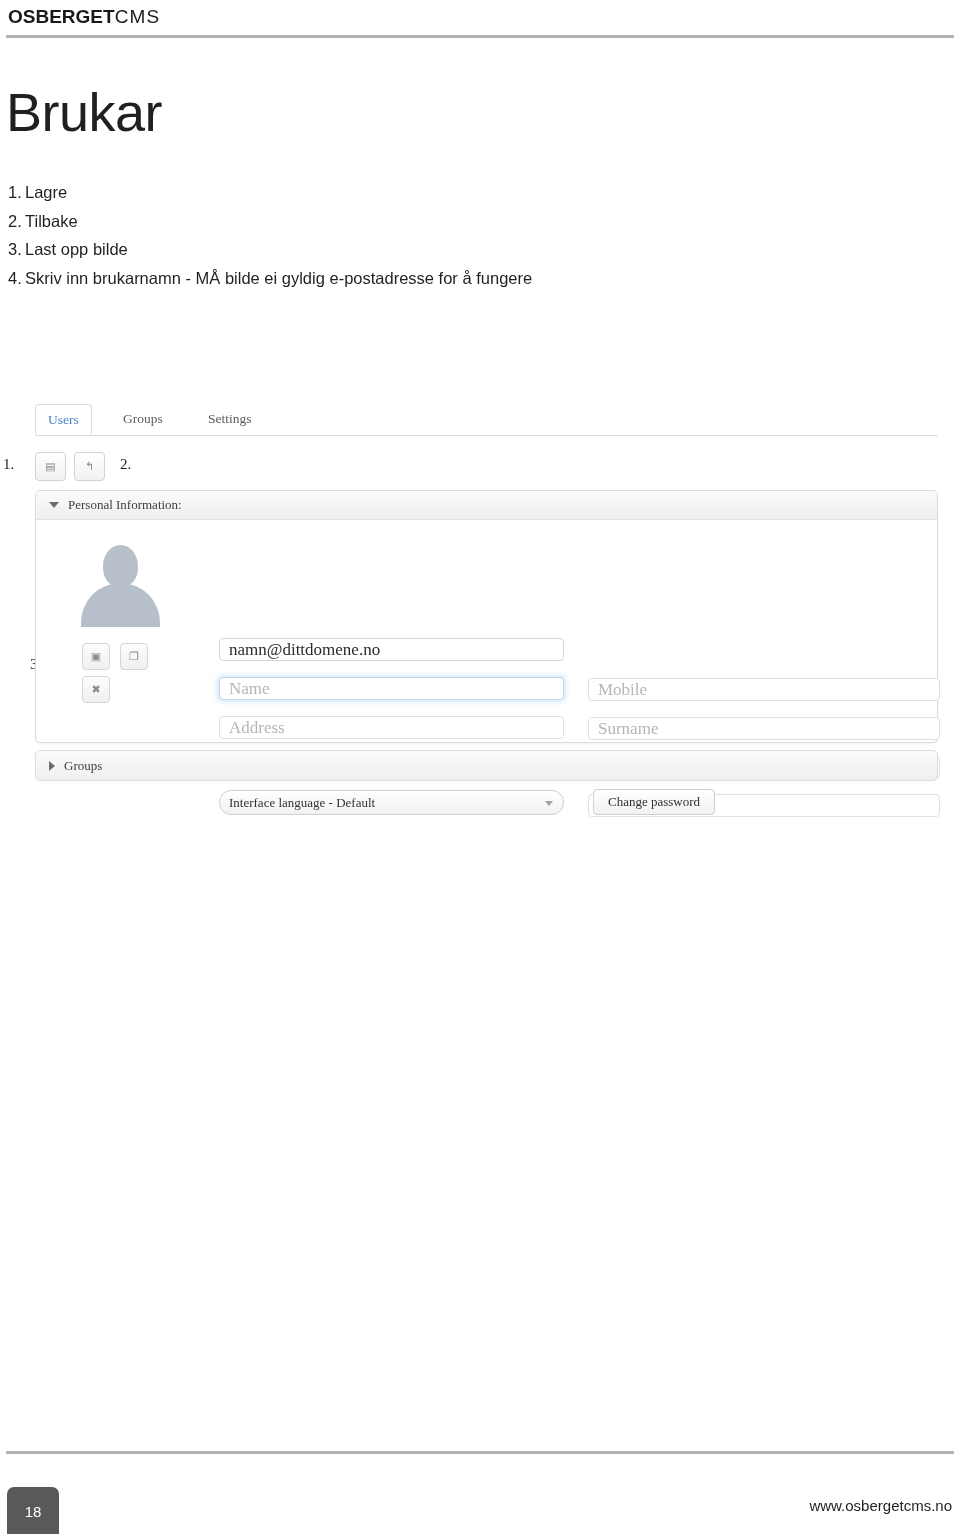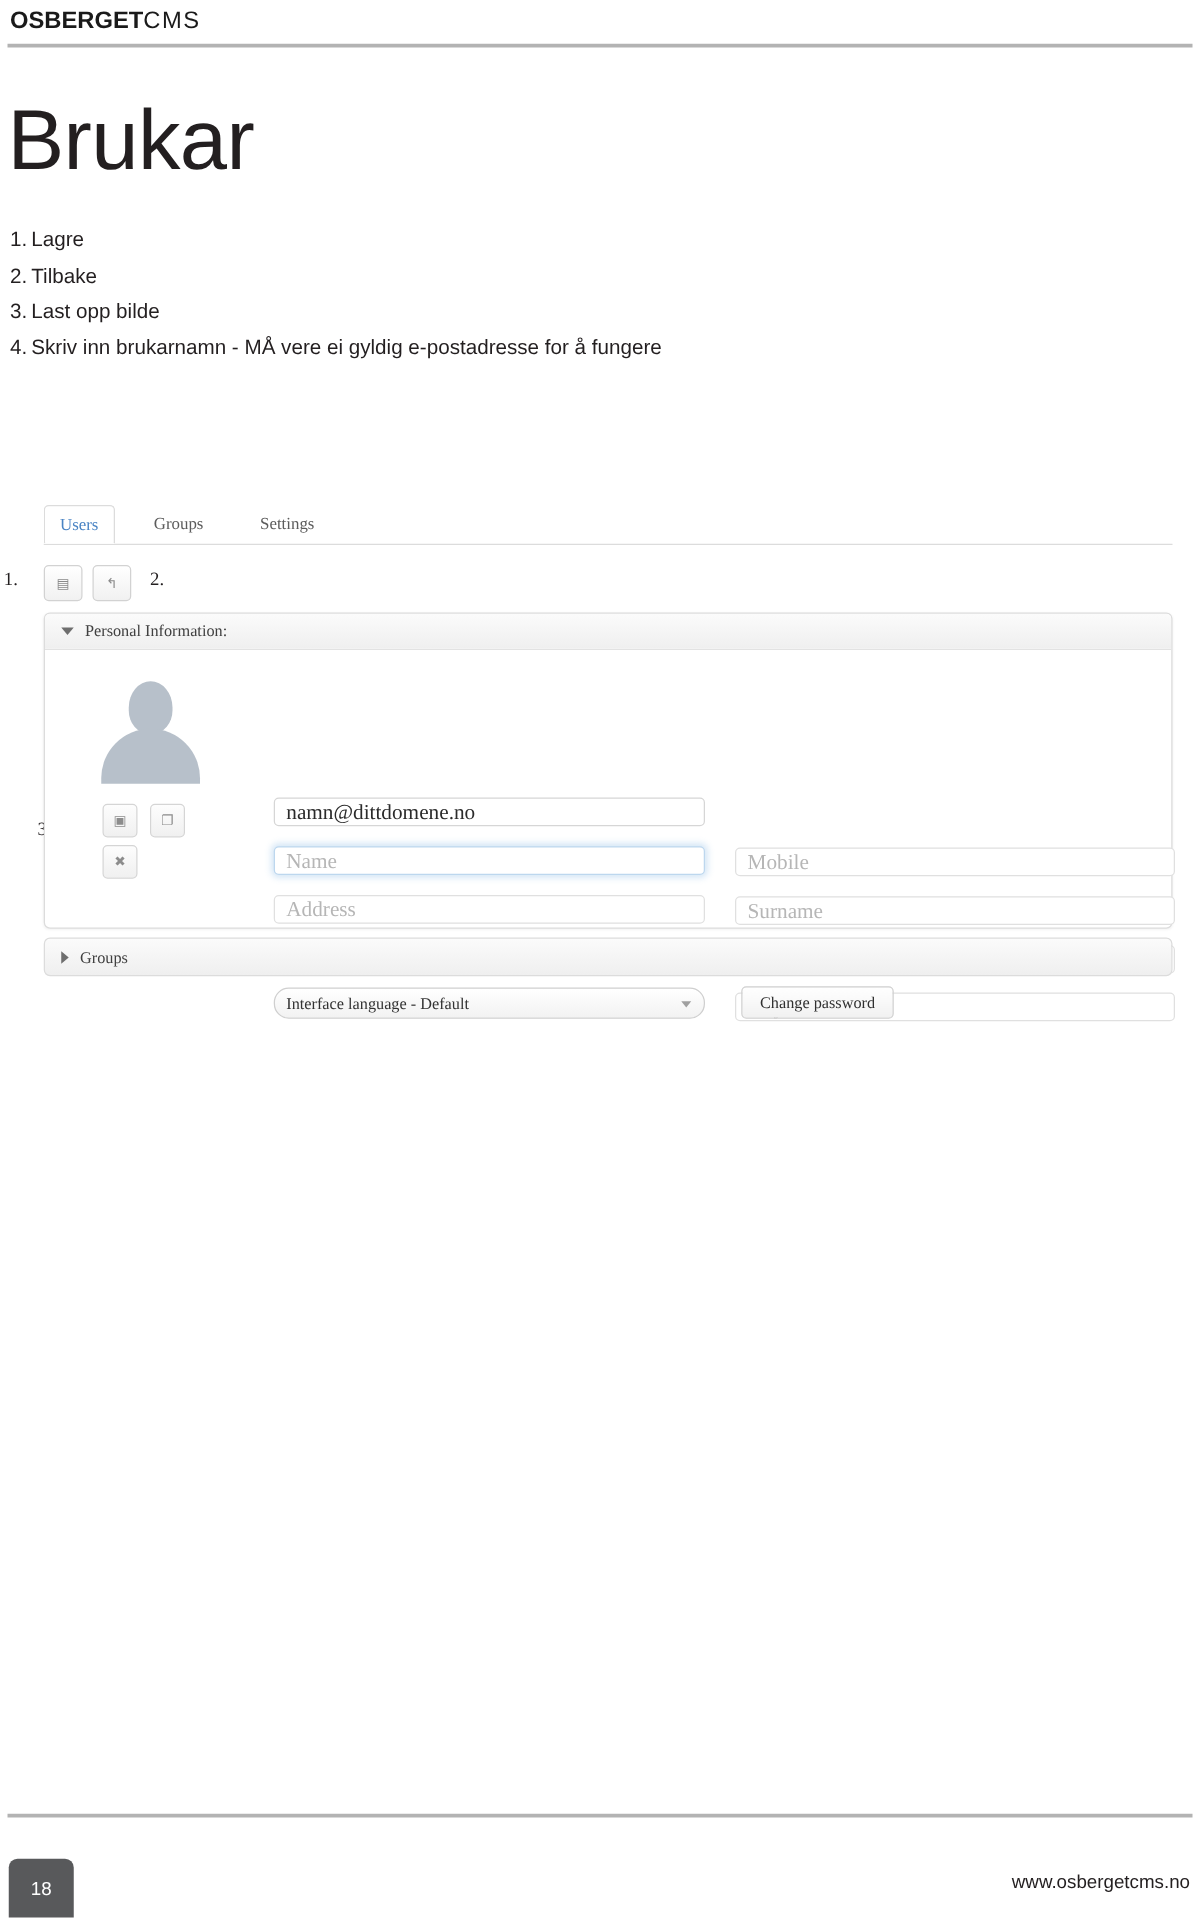--- a/index.html
+++ b/index.html
@@ -38,21 +38,21 @@
     height: 3px;
     background: #b3b3b3;
   }
   .rule-top { top: 35px; }
   .rule-bottom { top: 1451px; height: 3px; }
 
   
   .page-title {
     position: absolute;
     left: 6px; top: 77px;
-    font-size: 68px;
+    font-size: 54px;
     font-weight: 400;
     line-height: 70px;
     color: #231f20;
     letter-spacing: -0.5px;
   }
 
   
   .steps {
     position: absolute;
     left: 8px; top: 178px;
@@ -337,21 +337,21 @@
   <div class="step">
     <span class="num">1.</span><span>Lagre</span>
   </div>
   <div class="step">
     <span class="num">2.</span><span>Tilbake</span>
   </div>
   <div class="step">
     <span class="num">3.</span><span>Last opp bilde</span>
   </div>
   <div class="step">
-    <span class="num">4.</span><span>Skriv inn brukarnamn - MÅ vere ei gyldig e-postadresse for å fungere</span>
+    <span class="num">4.</span><span>Skriv inn brukarnamn - MÅ bilde ei gyldig e-postadresse for å fungere</span>
   </div>
 </div>
 
 <div class="shot">
 
   <div class="tabbar">
     <div class="tab tab-0 active">Users</div>
     <div class="tab tab-1">Groups</div>
     <div class="tab tab-2">Settings</div>
   </div>

